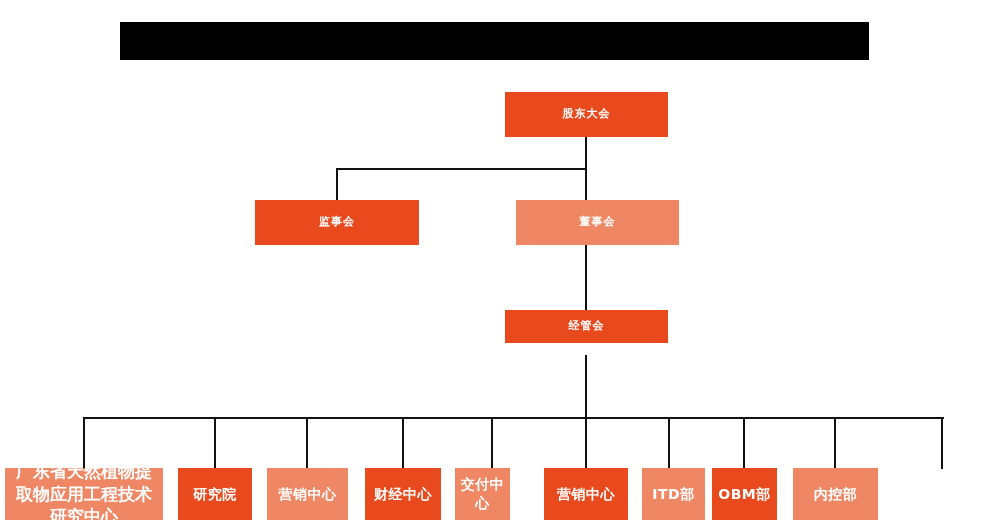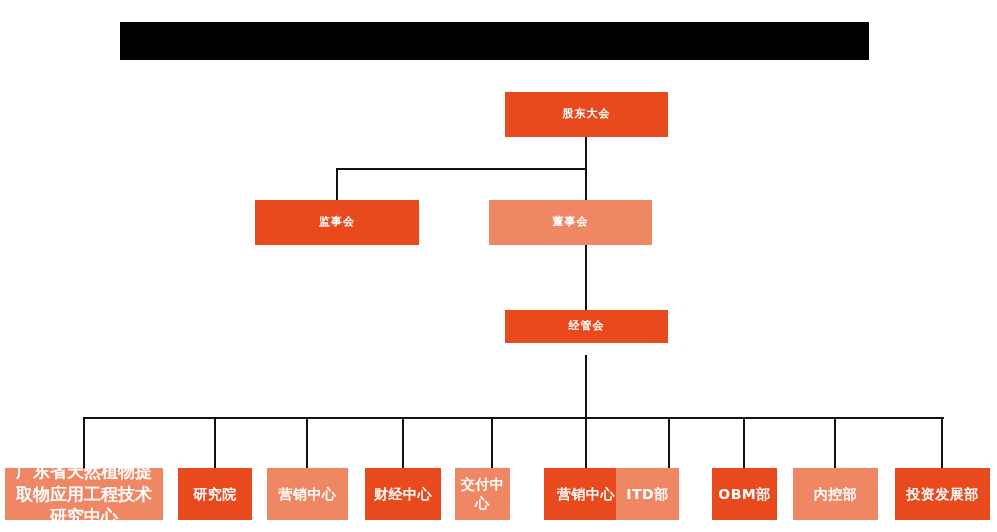--- a/index.html
+++ b/index.html
@@ -37,32 +37,32 @@
     font-size: 11px;
     letter-spacing: 1px;
     line-height: 1.35;
   }
   .primary   { background: var(--primary); }
   .secondary { background: var(--secondary); }
 
   
   .n-shareholders { left: 505px; top: 92px;  width: 163px; height: 45px; }
   .n-supervisory  { left: 255px; top: 200px; width: 164px; height: 45px; }
-  .n-board        { left: 489px; top: 200px; width: 163px; height: 45px; }
+  .n-board        { left: 516px; top: 200px; width: 163px; height: 45px; }
   .n-management   { left: 505px; top: 310px; width: 163px; height: 33px; }
 
   
   .dept { top: 468px; height: 52px; font-size: 14px; letter-spacing: 0.5px; }
   .d0 { left: 5px;   width: 158px; font-size: 17px; letter-spacing: 0; padding: 0 4px; }
   .d1 { left: 178px; width: 74px; }
   .d2 { left: 267px; width: 81px; }
   .d3 { left: 365px; width: 76px; }
   .d4 { left: 455px; width: 55px; }
   .d5 { left: 544px; width: 84px; }
-  .d6 { left: 616px; width: 63px; }
+  .d6 { left: 642px; width: 63px; }
   .d7 { left: 712px; width: 65px; }
   .d8 { left: 793px; width: 85px; }
   .d9 { left: 895px; width: 95px; }
 
   
   .line { position: absolute; background: var(--line); }
   .v-root        { left: 585px; top: 137px; width: 2px;   height: 64px; }
   .h-branch      { left: 336px; top: 168px; width: 251px; height: 2px;  }
   .v-supervisory { left: 336px; top: 168px; width: 2px;   height: 33px; }
   .v-board-mgmt  { left: 585px; top: 245px; width: 2px;   height: 66px; }
@@ -108,15 +108,14 @@
 
   <div class="node secondary dept d0">广东省天然植物提取物应用工程技术研究中心</div>
   <div class="node primary dept d1">研究院</div>
   <div class="node primary dept d3">财经中心</div>
   <div class="node secondary dept d2">营销中心</div>
   <div class="node secondary dept d4">交付中心</div>
   <div class="node primary dept d5">营销中心</div>
   <div class="node secondary dept d6">ITD部</div>
   <div class="node primary dept d7">OBM部</div>
   <div class="node secondary dept d8">内控部</div>
-  <div class="node primary dept d9">投资发展部</div>
 
 </div>
 
 </body></html>

